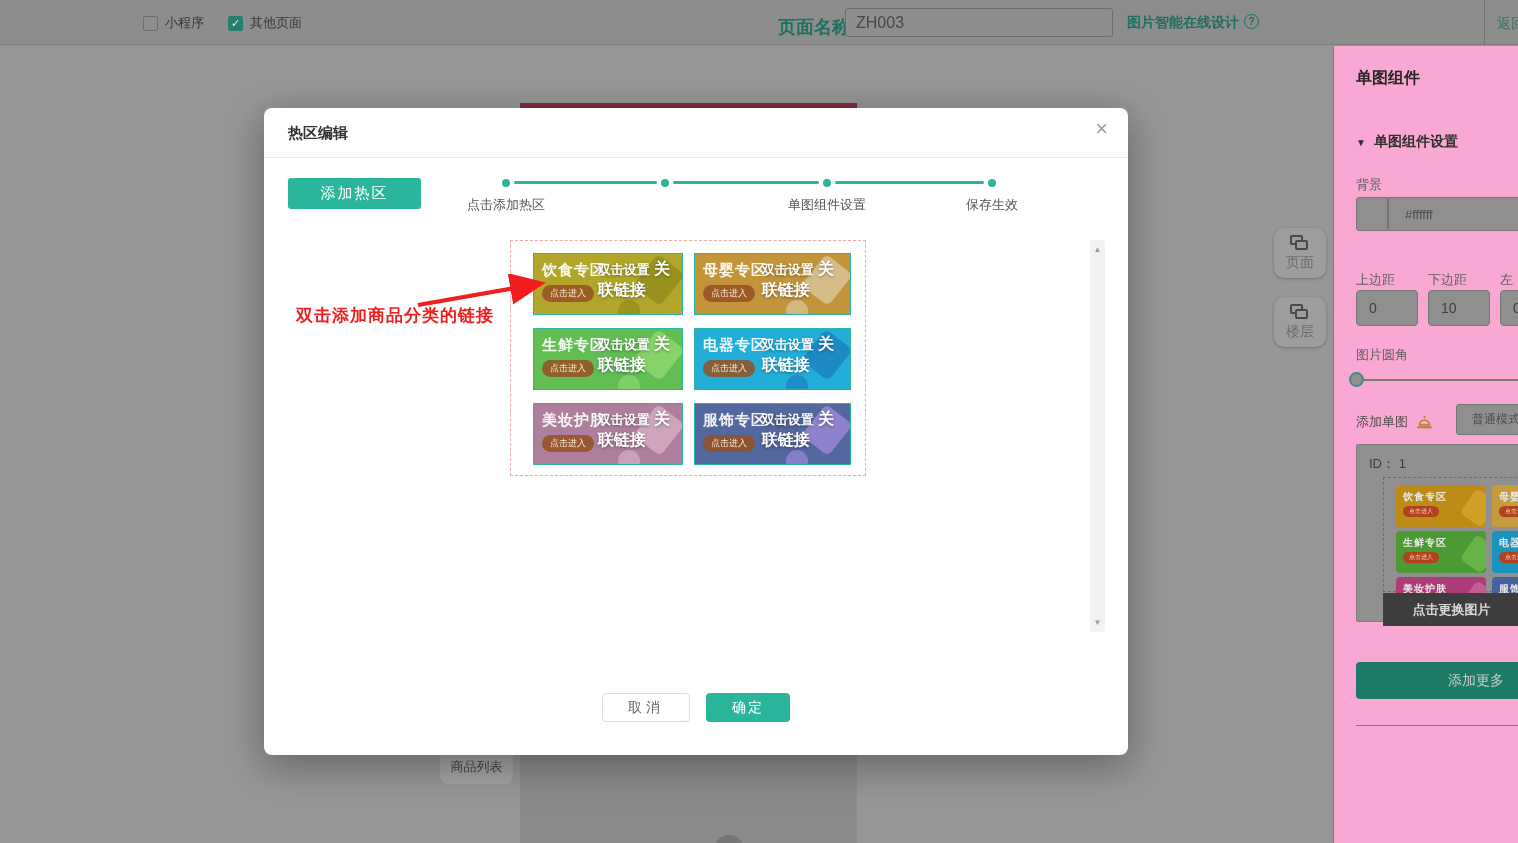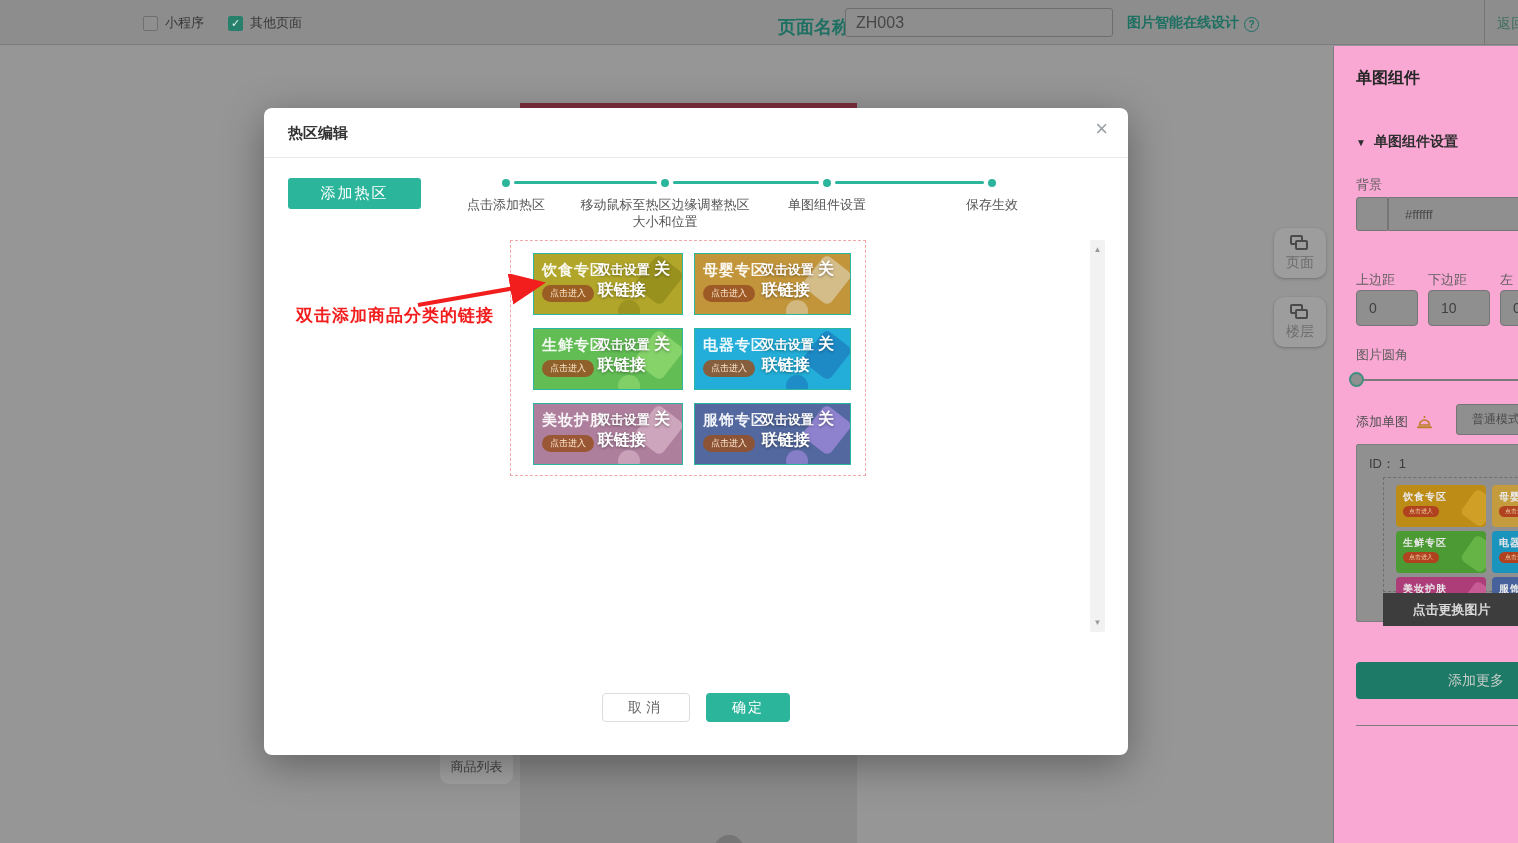--- a/index.html
+++ b/index.html
@@ -8,21 +8,21 @@
   #app { position:relative; width:1518px; height:843px; background:#969696; overflow:hidden; }
 
   
   .topbar { position:absolute; left:0; top:0; width:1518px; height:45px; background:#8d8d8d; border-bottom:1px solid #7c7c7c; }
   .cb-group { position:absolute; top:14px; display:flex; align-items:center; gap:7px; }
   .cb-box { width:15px; height:15px; border:1px solid #6f6f6f; border-radius:2px; background:#8f8f8f; display:flex; align-items:center; justify-content:center; font-size:11px; color:#e8f5f0; }
   .cb-box.checked { background:#27806b; border-color:#27806b; }
   .cb-label { font-size:13px; color:#383838; }
   .pagename-label { position:absolute; left:778px; top:15px; font-size:18px; font-weight:bold; color:#1e7062; }
   .pagename-input { position:absolute; left:845px; top:8px; width:268px; height:29px; background:#8e8e8e; border:1px solid #6e6e6e; border-radius:3px; color:#474747; font-size:16px; padding-left:10px; font-family:inherit; }
-  .design-link { position:absolute; left:1127px; top:14px; font-size:14px; font-weight:bold; color:#1e7062; display:flex; align-items:flex-end; gap:5px; }
+  .design-link { position:absolute; left:1127px; top:14px; font-size:14px; font-weight:bold; color:#1e7062; display:flex; align-items:flex-start; gap:5px; }
   .help-circle { width:15px; height:15px; border:1.5px solid #1e7062; border-radius:50%; font-size:10px; font-weight:bold; display:flex; align-items:center; justify-content:center; }
   .topbar-divider { position:absolute; left:1484px; top:0; width:1px; height:45px; background:#767676; }
   .back-link { position:absolute; left:1497px; top:15px; font-size:14px; color:#41705f; white-space:nowrap; }
 
   .canvas { position:absolute; left:0; top:46px; width:1333px; height:797px; background:#969696; }
   .phone-panel { position:absolute; left:520px; top:57px; width:337px; height:740px; background:#8b8b8b; }
   .phone-red-bar { position:absolute; left:0; top:0; width:100%; height:6px; background:#7c2e3b; }
   .product-tag { position:absolute; left:440px; top:703px; width:73px; height:35px; background:#a3a3a3; border-radius:9px; color:#454545; font-size:13px; display:flex; align-items:center; justify-content:center; }
   .bottom-circle { position:absolute; left:194px; top:732px; width:30px; height:30px; border-radius:50%; background:#757575; }
 
@@ -223,21 +223,20 @@
     <button class="add-hotspot-btn" style="background: rgb(43, 181, 155);">添加热区</button>
 
     <span class="step-dot" style="left: 238px; background: rgb(43, 181, 155);"></span>
     <span class="step-dot" style="left: 397px; background: rgb(43, 181, 155);"></span>
     <span class="step-dot" style="left: 559px; background: rgb(43, 181, 155);"></span>
     <span class="step-dot" style="left: 724px; background: rgb(43, 181, 155);"></span>
     <span class="step-line" style="left: 250px; width: 143px; background: rgb(43, 181, 155);"></span>
     <span class="step-line" style="left: 409px; width: 146px; background: rgb(43, 181, 155);"></span>
     <span class="step-line" style="left: 571px; width: 149px; background: rgb(43, 181, 155);"></span>
     <span class="step-label" style="left:242px;">点击添加热区</span>
-    <span class="step-label wrap" style="left:401px;">移动鼠标至热区边缘调整热区大小和位置</span>
     <span class="step-label" style="left:563px;">单图组件设置</span>
     <span class="step-label" style="left:728px;">保存生效</span>
 
     <div class="img-area">
       <div class="tile t0" style="background: rgb(177, 166, 42);">
 
         <span class="tile-deco-a" style="background: rgb(148, 140, 28);"></span>
         <span class="tile-deco-b" style="background: rgb(148, 140, 28);"></span>
         <span class="tile-title">饮食专区</span>
         <span class="tile-badge">点击进入</span>

